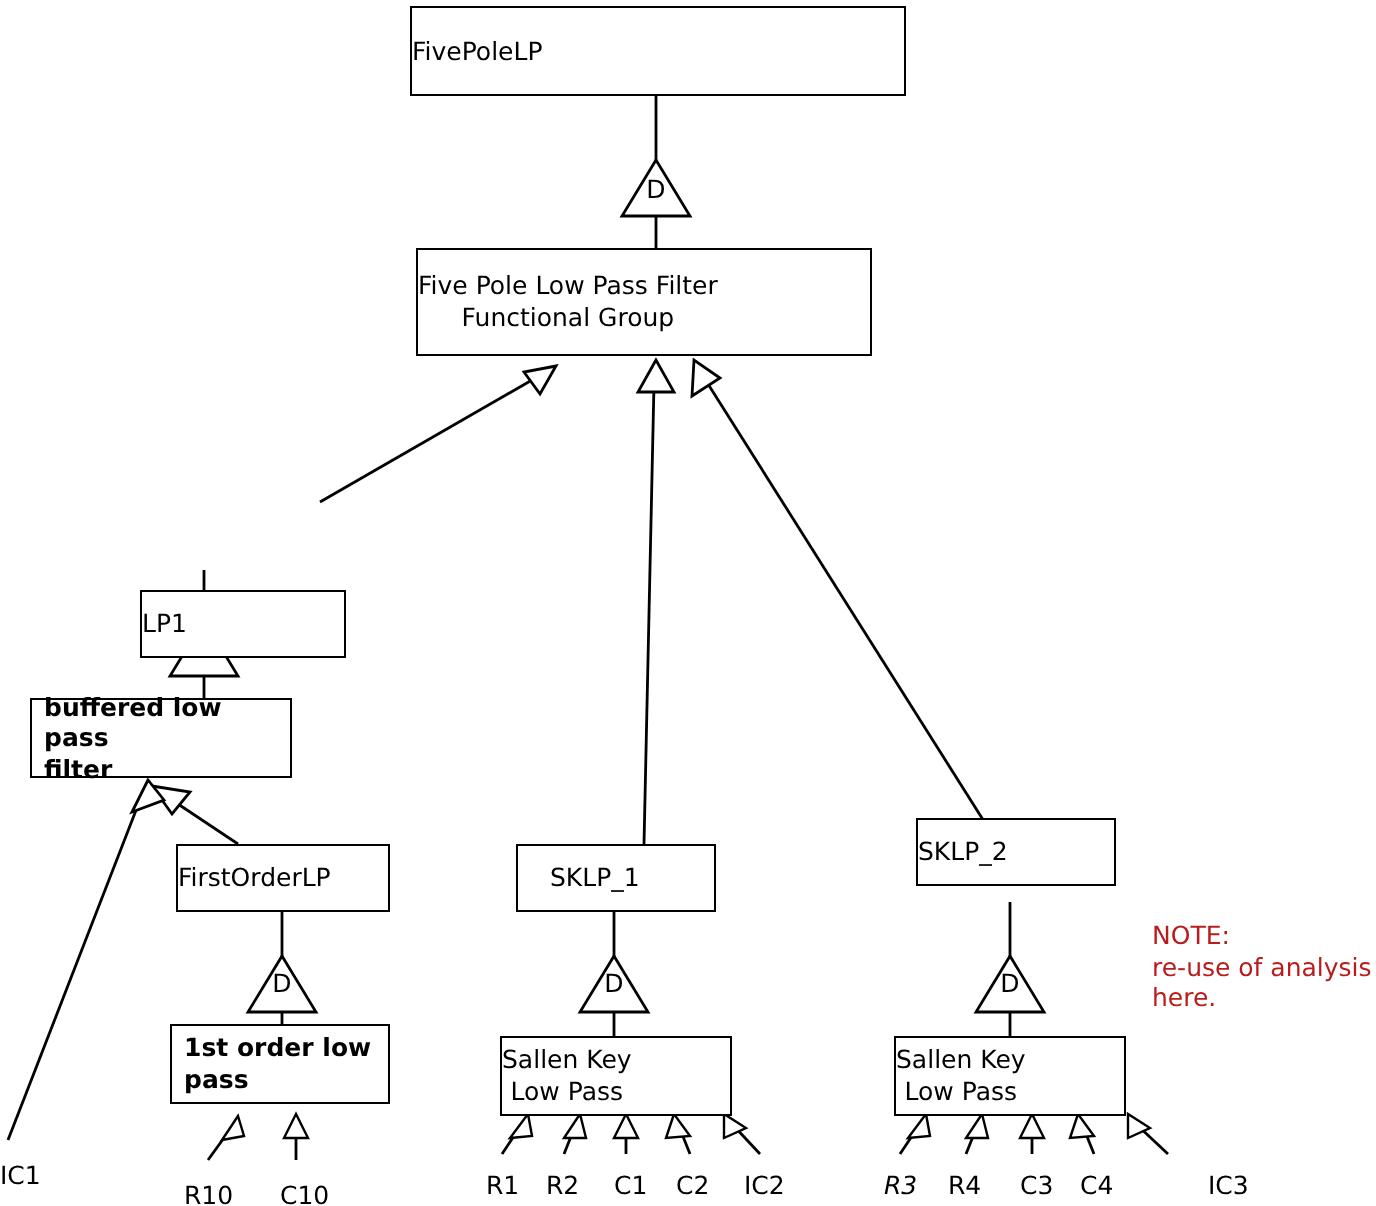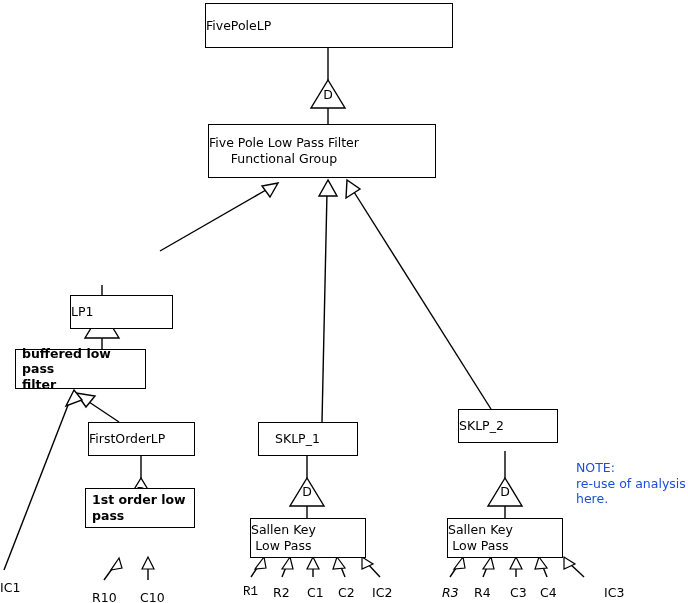--- a/index.html
+++ b/index.html
@@ -38,21 +38,21 @@
   }
   .node.left-align {
     justify-content: flex-start;
     text-align: left;
     padding-left: 6px;
     font-weight: bold;
   }
   .note {
     position: absolute;
     font-size: 12.5px;
-    color: #1d4ed8;
+    color: #b91c1c;
     line-height: 1.25;
     white-space: pre-line;
   }
   .pin-label {
     position: absolute;
     font-size: 12.5px;
     color: #000000;
     white-space: nowrap;
   }
 </style>
@@ -153,21 +153,21 @@
 
   <div class="node left-align" style="left:15px; top:349px; width:131px; height:40px;">
     <span>buffered low pass
 filter</span>
   </div>
 
   <div class="node" style="left:88px; top:422px; width:107px; height:34px;">
     <span>FirstOrderLP</span>
   </div>
 
-  <div class="node left-align" style="left:85px; top:488px; width:110px; height:40px;">
+  <div class="node left-align" style="left:85px; top:512px; width:110px; height:40px;">
     <span>1st order low
 pass</span>
   </div>
 
   <div class="node" style="left:258px; top:422px; width:100px; height:34px;padding-left:16px;">
     <span>SKLP_1</span>
   </div>
 
   <div class="node" style="left:250px; top:518px; width:116px; height:40px;">
     <span>Sallen Key
@@ -183,21 +183,21 @@
 Low Pass</span>
   </div>
 
   <div class="note" style="left:576px; top:460px;">NOTE:
 re-use of analysis
 here.</div>
 
   <div class="pin-label" style="left:0px; top:580px;">IC1</div>
   <div class="pin-label" style="left:92px; top:590px;">R10</div>
   <div class="pin-label" style="left:140px; top:590px;">C10</div>
-  <div class="pin-label" style="left:243px; top:585px;font-family:Liberation Mono, monospace;">R1</div>
+  <div class="pin-label" style="left:243px; top:585px;">R1</div>
   <div class="pin-label" style="left:273px; top:585px;">R2</div>
   <div class="pin-label" style="left:307px; top:585px;">C1</div>
   <div class="pin-label" style="left:338px; top:585px;">C2</div>
   <div class="pin-label" style="left:372px; top:585px;">IC2</div>
   <div class="pin-label" style="left:442px; top:585px;font-style:italic;">R3</div>
   <div class="pin-label" style="left:474px; top:585px;">R4</div>
   <div class="pin-label" style="left:510px; top:585px;">C3</div>
   <div class="pin-label" style="left:540px; top:585px;">C4</div>
   <div class="pin-label" style="left:604px; top:585px;">IC3</div>
 

